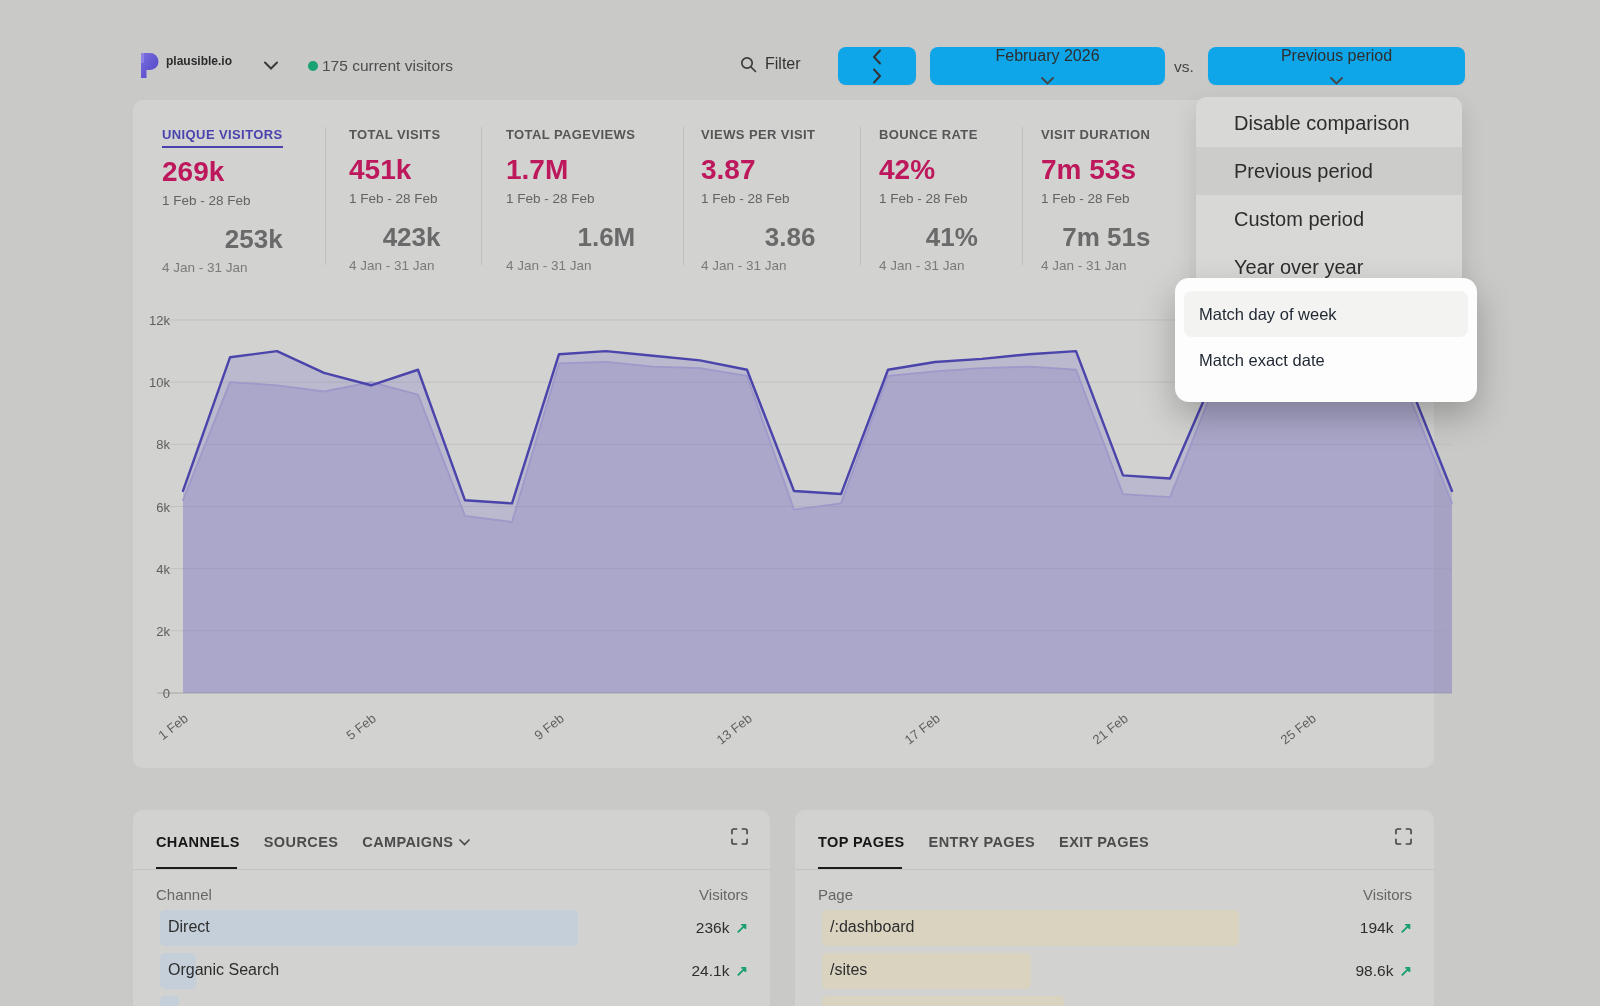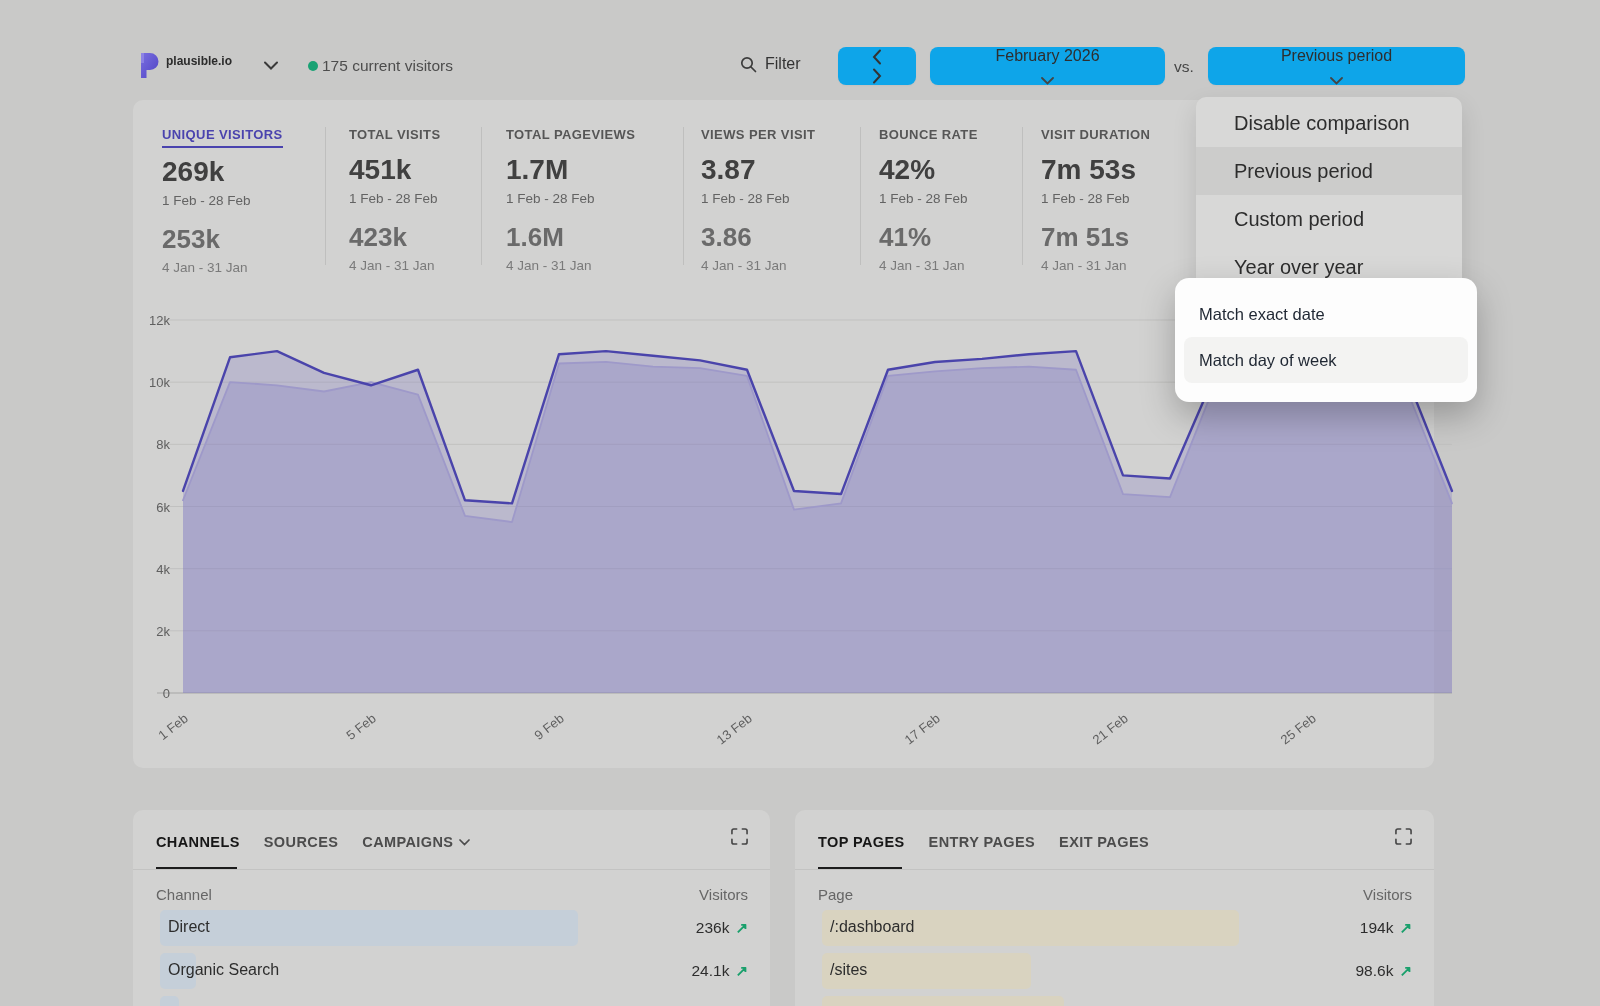--- a/index.html
+++ b/index.html
@@ -22,23 +22,23 @@
   .date-select{left:930px;width:235px;display:flex;align-items:center;justify-content:space-between;padding:0 16px;box-sizing:border-box;font-size:16px;color:#2e2e2e;cursor:pointer;}
   .vs{left:1174px;top:58px;font-size:15.5px;color:#464646;}
   .cmp-select{left:1208px;width:257px;display:flex;align-items:center;justify-content:space-between;padding:0 14px;box-sizing:border-box;font-size:16px;color:#2e2e2e;cursor:pointer;}
 
   
   .main-panel{left:133px;top:100px;width:1301px;height:668px;background:#d2d2d1;border-radius:10px;}
 
   .metric{position:absolute;top:25px;cursor:pointer;}
   .metric .mlabel{font-size:13px;font-weight:bold;letter-spacing:.4px;color:#565656;display:inline-block;padding-bottom:4px;}
   .metric.active .mlabel{color:#4a43ae;border-bottom:2px solid #4a43ae;}
-  .metric .mvalue{font-size:28px;font-weight:bold;color:#404040;margin-top:8px;}
+  .metric .mvalue{font-size:28px;font-weight:bold;color:#be185d;margin-top:8px;}
   .metric .mperiod{font-size:13.5px;color:#636363;margin-top:5px;}
-  .metric .mprev{font-size:26px;font-weight:bold;color:#6a6a6a;margin-top:16px;}
+  .metric .mprev{font-size:26px;font-weight:bold;color:#6a6a6a;margin-top:16px;text-align:right;}
   .metric .mprevperiod{font-size:13.5px;color:#7a7a7a;margin-top:5px;}
   .m0{left:29px;} .m1{left:216px;} .m2{left:373px;} .m3{left:568px;} .m4{left:746px;} .m5{left:908px;}
   .mdivider{position:absolute;top:27px;width:1px;height:138px;background:#bfbfbe;}
   .d0{left:192px;} .d1{left:348px;} .d2{left:550px;} .d3{left:727px;} .d4{left:889px;}
 
   #chart{position:absolute;left:140px;top:300px;}
 
   
   .cmp-menu{left:1196px;top:97px;width:266px;background:#d8d8d7;border-radius:10px;box-shadow:0 10px 25px rgba(0,0,0,0.12);padding:2px 0;z-index:5;}
   .cmp-item{height:48px;line-height:48px;padding-left:38px;font-size:20px;color:#2d2d2d;cursor:pointer;}
@@ -223,22 +223,22 @@
   </svg>
 
 <div class="abs cmp-menu">
   <div class="cmp-item">Disable comparison</div>
   <div class="cmp-item selected">Previous period</div>
   <div class="cmp-item">Custom period</div>
   <div class="cmp-item">Year over year</div>
 </div>
 
 <div class="abs match-card">
+  <div class="match-item hl">Match day of week</div>
   <div class="match-item plain">Match exact date</div>
-  <div class="match-item hl">Match day of week</div>
 </div>
 
 <div class="abs bpanel left">
   <div class="tabs">
     <span class="tab active">CHANNELS</span>
     <span class="tab">SOURCES</span>
     <span class="tab">
       <span>CAMPAIGNS</span>
       <span>
         <svg width="11" height="7" viewBox="0 0 11 7">

